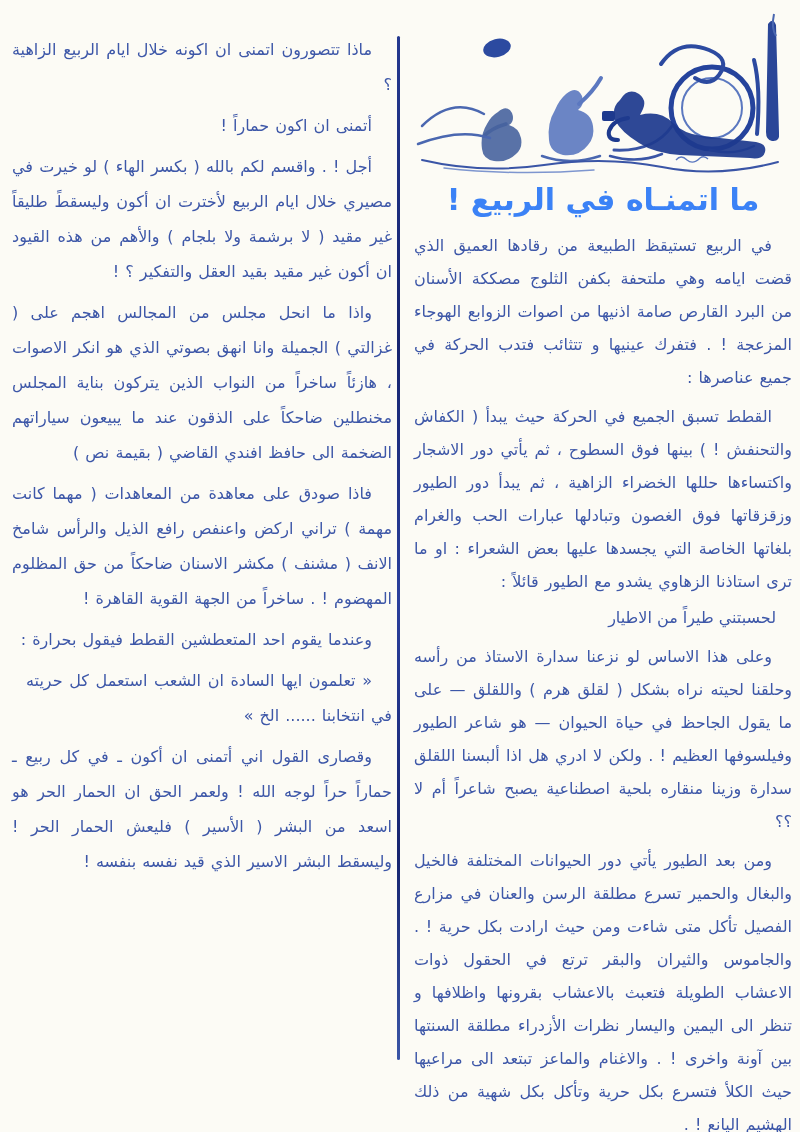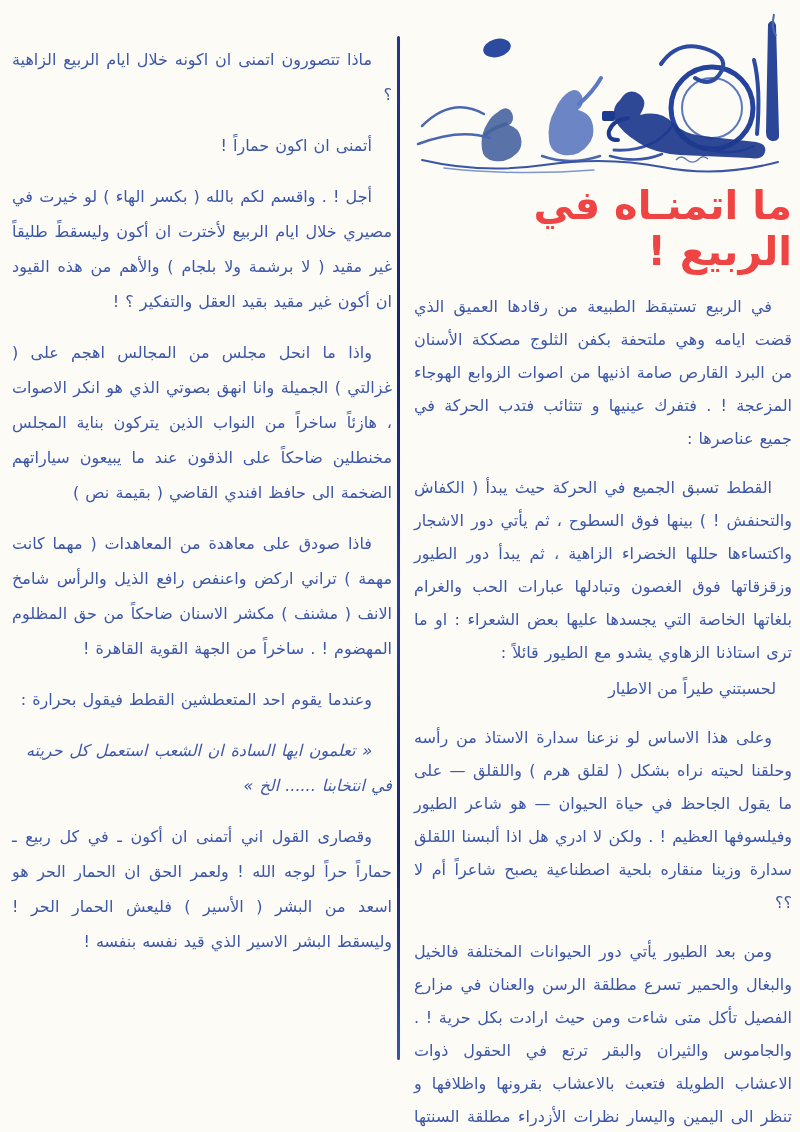--- a/index.html
+++ b/index.html
@@ -8,31 +8,31 @@
     background:#fcfbf5;overflow:hidden;direction:rtl;
     font-family:"DejaVu Sans",sans-serif;color:#3d57a8;
   }
   .divider{position:absolute;left:397px;top:36px;width:3px;height:1024px;
     background:linear-gradient(180deg,#24388f 0%,#16246f 30%,#2a3f9c 55%,#16246f 80%,#3a55a6 100%);
     border-radius:2px;}
   .col-right{position:absolute;top:8px;left:414px;width:378px;}
   .col-left{position:absolute;top:26px;left:12px;width:380px;}
   .masthead{width:378px;height:168px;}
   .headline{
-    font-size:40px;font-weight:bold;color:#ef4444;
+    font-size:30px;font-weight:bold;color:#3b82f6;text-align:center;
     margin:2px 0 12px;letter-spacing:.5px;
   }
   p.para{
-    margin:16px 0 3px;font-size:16px;line-height:33px;
+    margin:6px 0 3px;font-size:16px;line-height:33px;
     text-align:justify;text-indent:20px;word-spacing:1px;
   }
   .col-left p.para{line-height:35px;}
   .center{text-align:center;text-indent:0;}
   .dash{text-indent:10px;text-align:right;}
-  .quote{text-indent:24px;padding-left:14px;font-style:italic;}
+  .quote{text-indent:24px;padding-left:14px;}
   .verse{
     display:flex;justify-content:space-between;align-items:baseline;
     padding:0 16px 0 4px;margin:0 0 3px;font-size:16px;line-height:33px;
   }
 </style>
 </head>
 <body>
 
 <div class="page">
 

